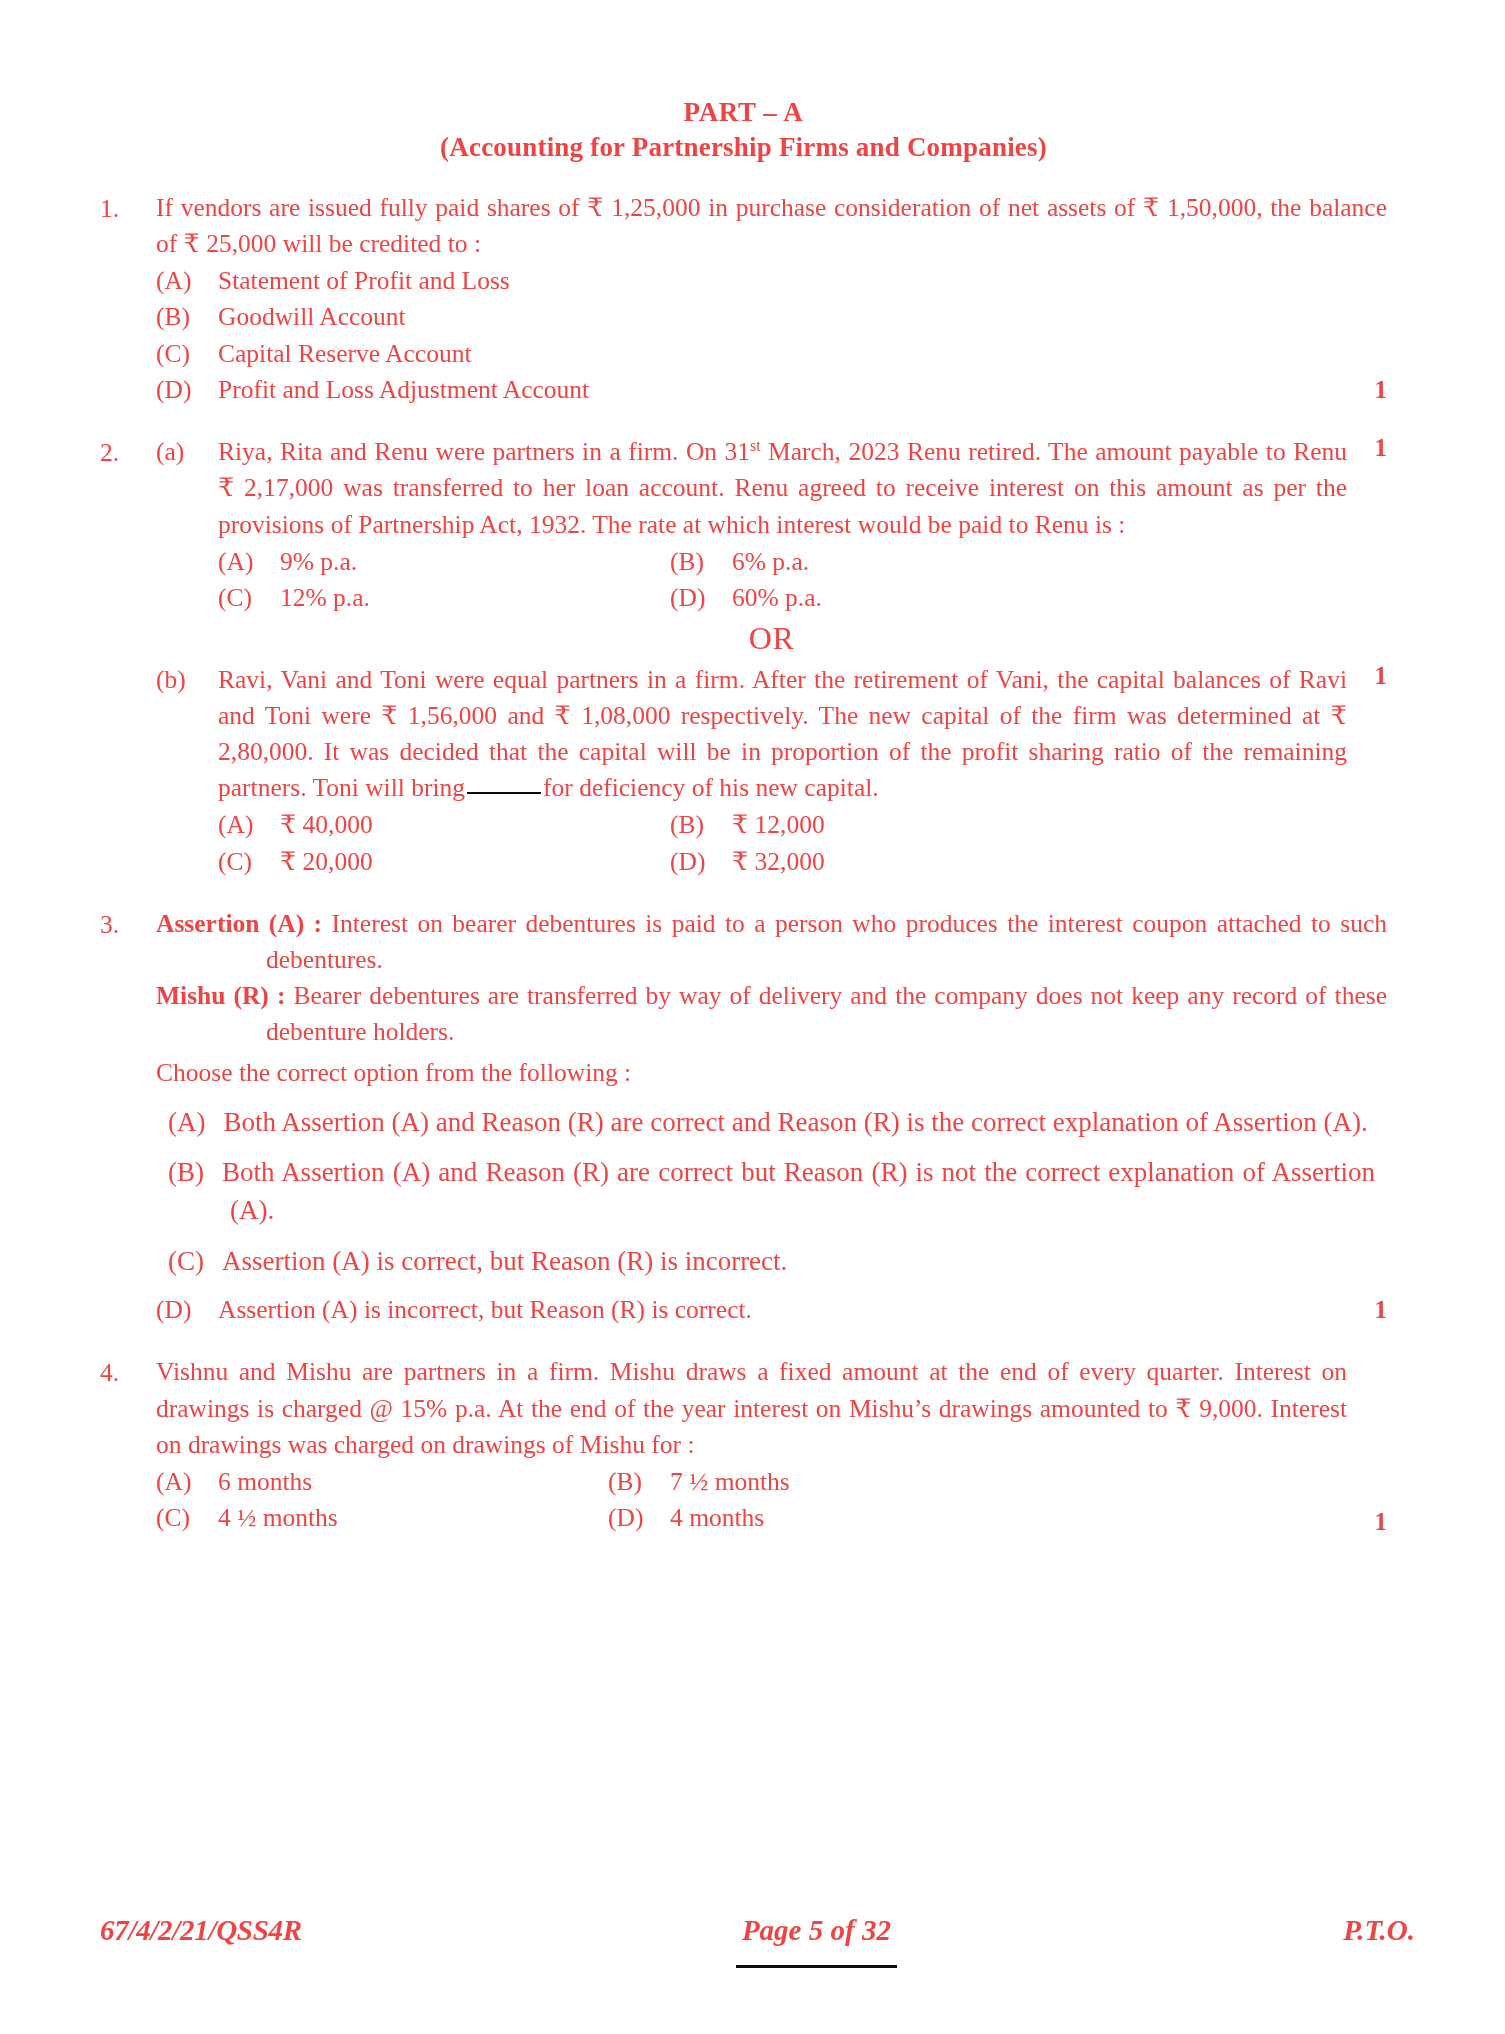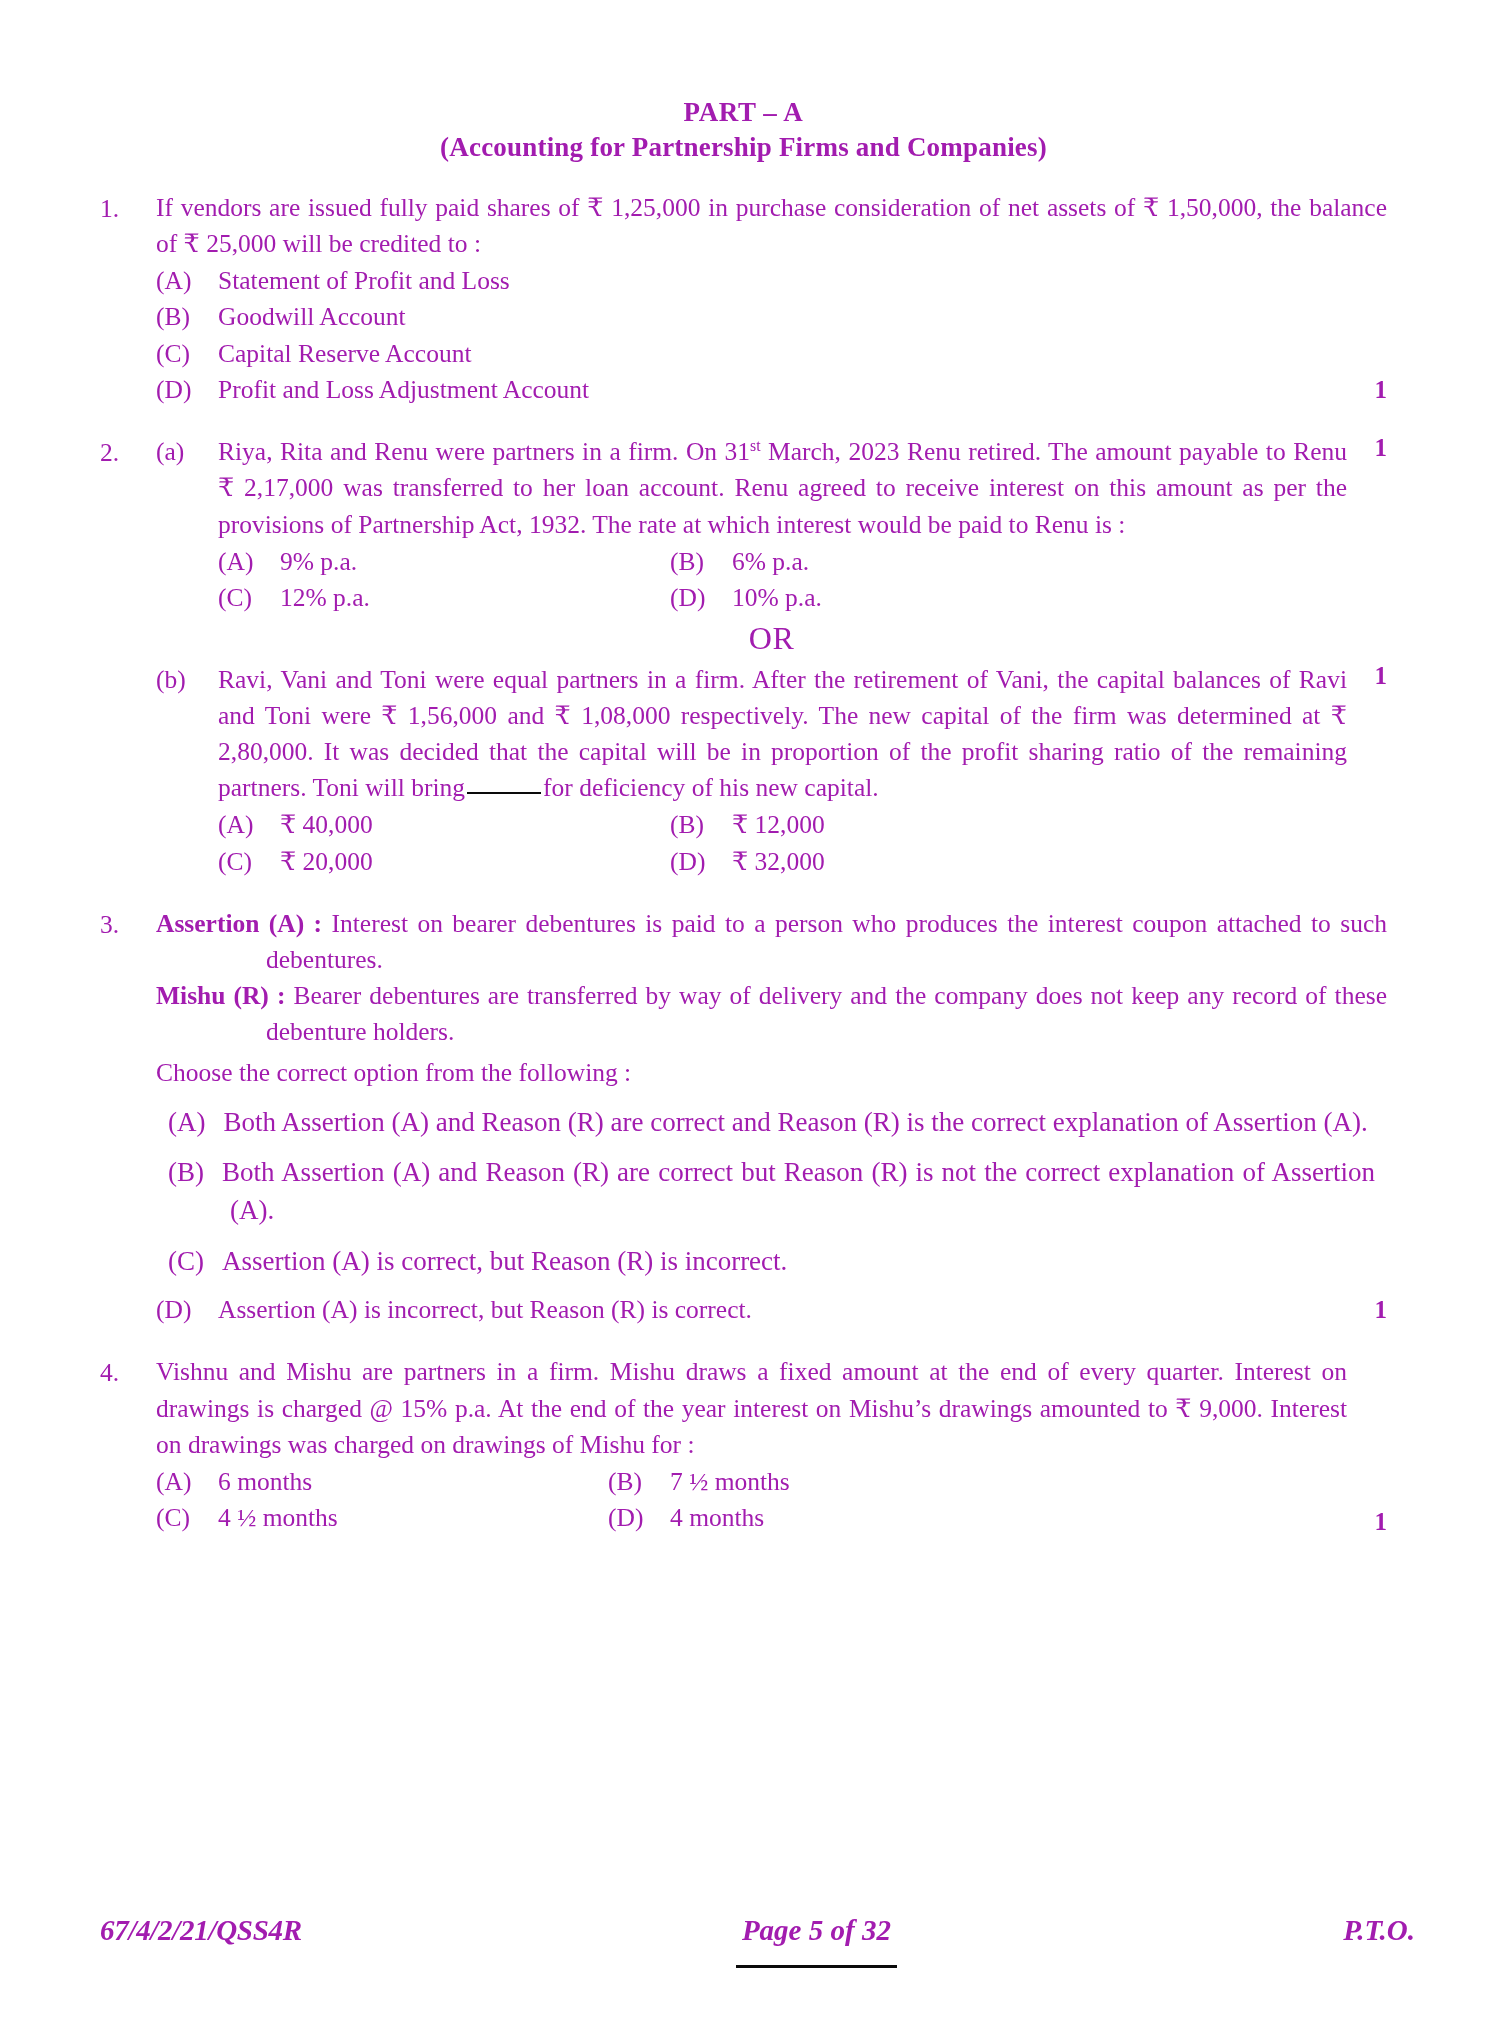--- a/index.html
+++ b/index.html
@@ -6,21 +6,21 @@
     margin: 0;
     padding: 0;
     background: #ffffff;
   }
   .page {
     position: relative;
     width: 1505px;
     height: 2034px;
     background: #ffffff;
     font-family: "Liberation Serif", "DejaVu Serif", serif;
-    color: #a21caf;
+    color: #ef4444;
     box-sizing: border-box;
     padding: 96px 118px 0 100px;
     overflow: hidden;
   }
 
   
   .part-head {
     text-align: center;
     font-weight: bold;
     font-size: 27px;
@@ -249,21 +249,21 @@
                 <span>6% p.a.</span>
               </span>
             </div>
             <div class="grid-row">
               <span class="cell left">
                 <span class="ckey">(C)</span>
                 <span>12% p.a.</span>
               </span>
               <span class="cell right">
                 <span class="ckey">(D)</span>
-                <span>10% p.a.</span>
+                <span>60% p.a.</span>
               </span>
             </div>
           </div>
         </div>
         <div class="q-mark">1</div>
       </div>
 
       <div class="or-line">OR</div>
 
       <div class="sub">

